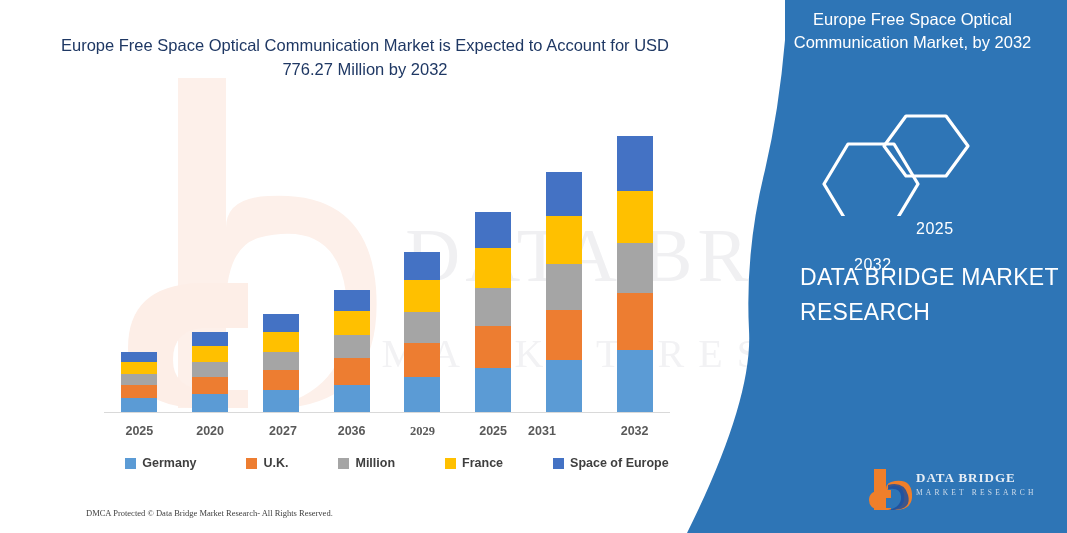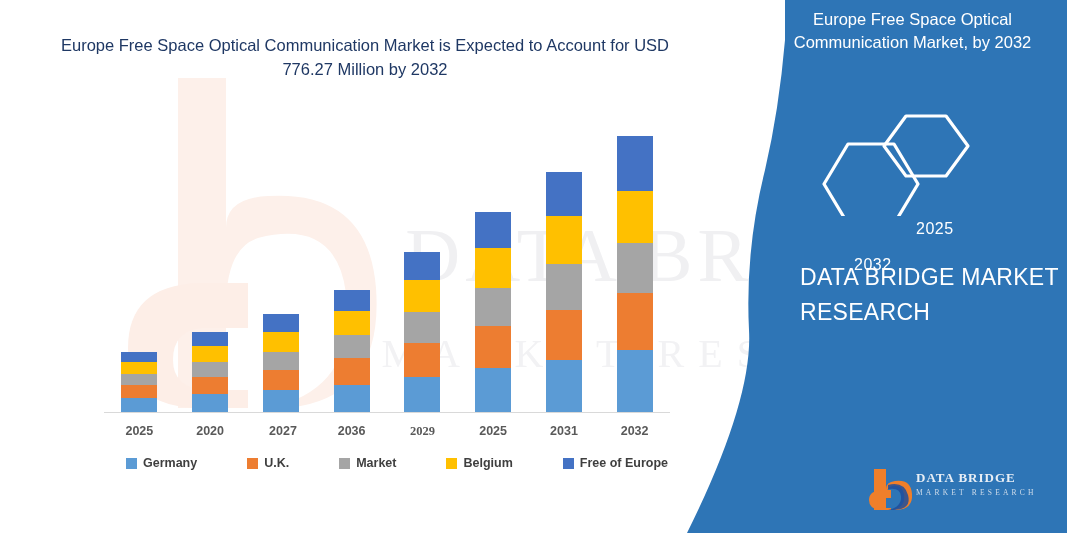--- a/index.html
+++ b/index.html
@@ -300,47 +300,48 @@
       </div>
     </div>
 
   <div class="xlabels" id="xlabels">
       <div class="xlabel" style="left: 0.375px;">2025</div>
       <div class="xlabel" style="left: 71.125px;">2020</div>
       <div class="xlabel" style="left: 144px;">2027</div>
       <div class="xlabel" style="left: 212.625px;">2036</div>
       <div class="xlabel" style="left: 283.375px; font-family: Liberation Serif, serif;">2029</div>
       <div class="xlabel" style="left: 354.125px;">2025</div>
-      <div class="xlabel" style="left: 425px;">2031</div>
+      <div class="xlabel" style="left: 403px;">2031</div>
       <div class="xlabel" style="left: 495.625px;">2032</div>
     </div>
 
   <div class="legend" id="legend">
       <div class="legend-item">
         <span class="legend-swatch" style="background: rgb(91, 155, 213);"></span>
         <span>Germany</span>
       </div>
       <div class="legend-item">
         <span class="legend-swatch" style="background: rgb(237, 125, 49);"></span>
         <span>U.K.</span>
       </div>
       <div class="legend-item">
         <span class="legend-swatch" style="background: rgb(165, 165, 165);"></span>
-        <span>Market</span>
+        <span>Million</span>
       </div>
       <div class="legend-item">
         <span class="legend-swatch" style="background: rgb(255, 192, 0);"></span>
-        <span>Belgium</span>
+        <span>France</span>
       </div>
       <div class="legend-item">
         <span class="legend-swatch" style="background: rgb(68, 114, 196);"></span>
-        <span>Free of Europe</span>
+        <span>Space of Europe</span>
       </div>
     </div>
 
+  <div class="footer-left">DMCA Protected © Data Bridge Market Research- All Rights Reserved.</div>
 
   <svg class="panel-svg" viewBox="0 0 380 533" preserveAspectRatio="none">
     <path d="M98 0 L380 0 L380 533 L0 533 Q66 400 62 330 Q58 250 78 170 Q92 110 98 40 Z" fill="#2e75b6"></path>
   </svg>
 
   <div class="panel-title">Europe Free Space Optical Communication Market, by 2032</div>
 
   <div class="hexwrap">
     <svg viewBox="0 0 200 120" width="200" height="120">
       <polygon points="88,20 128,20 150,50 128,80 88,80 66,50" fill="none" stroke="#ffffff" stroke-width="3.2" stroke-linejoin="round"></polygon>

